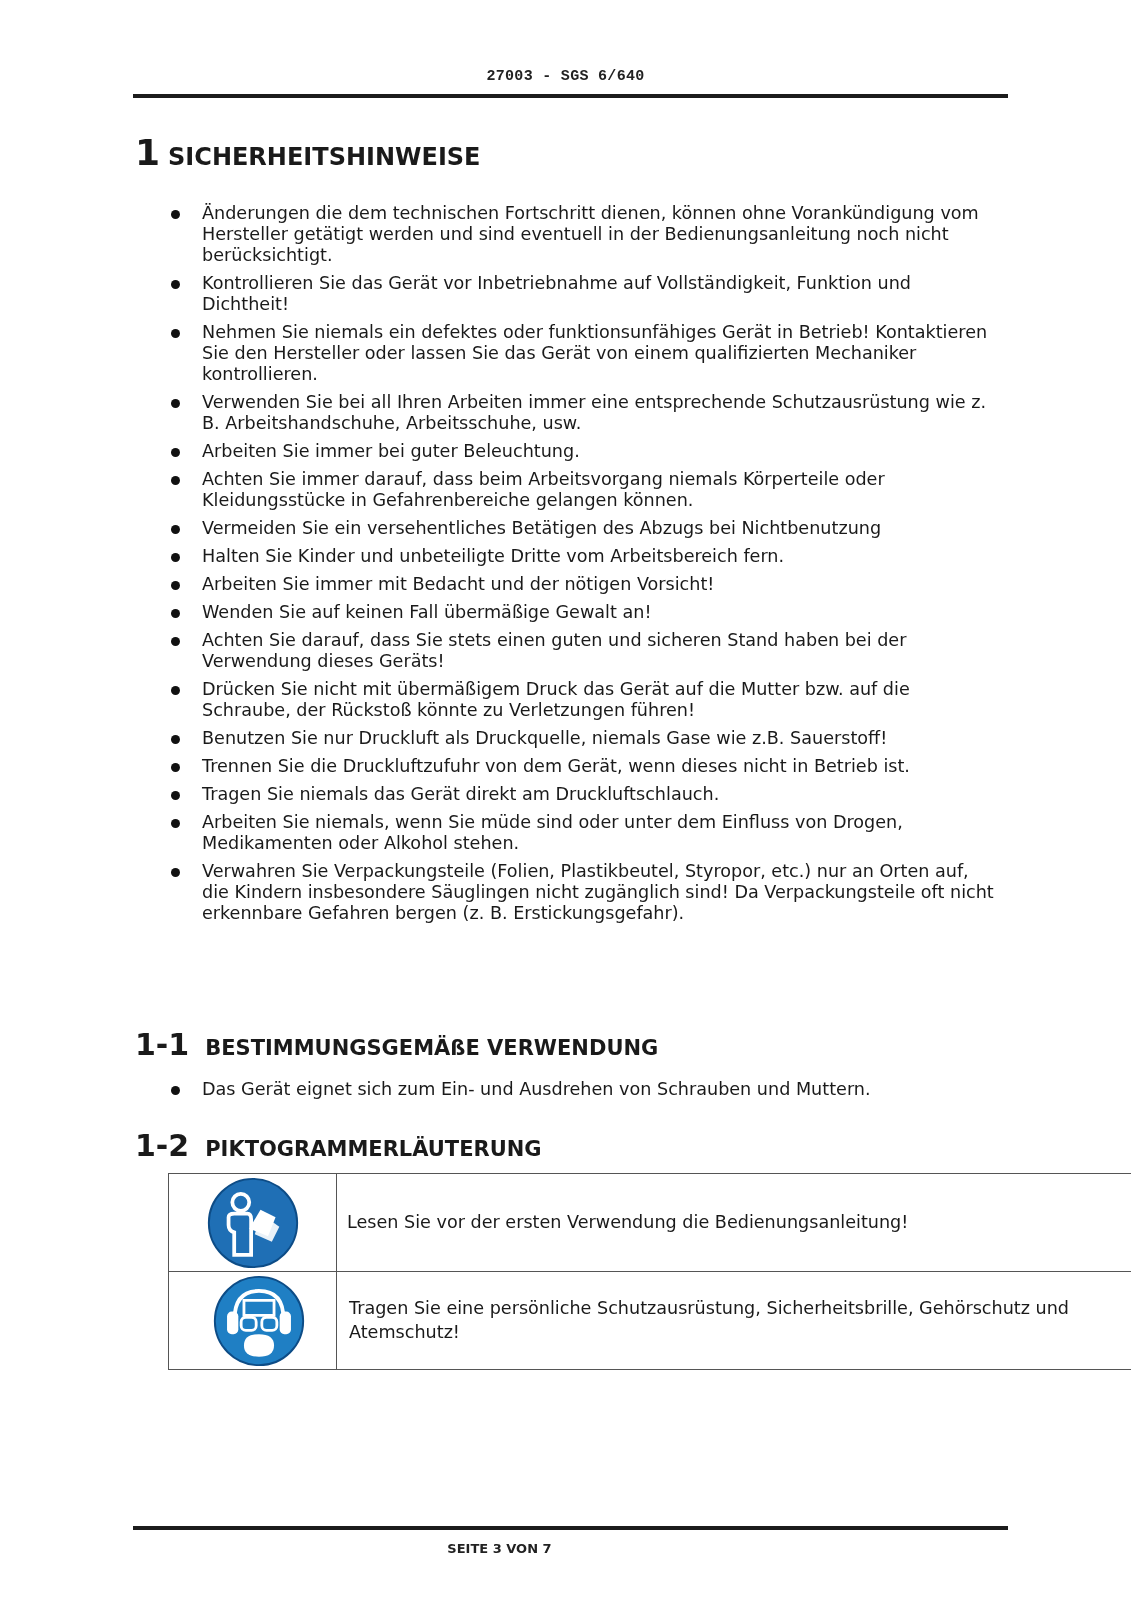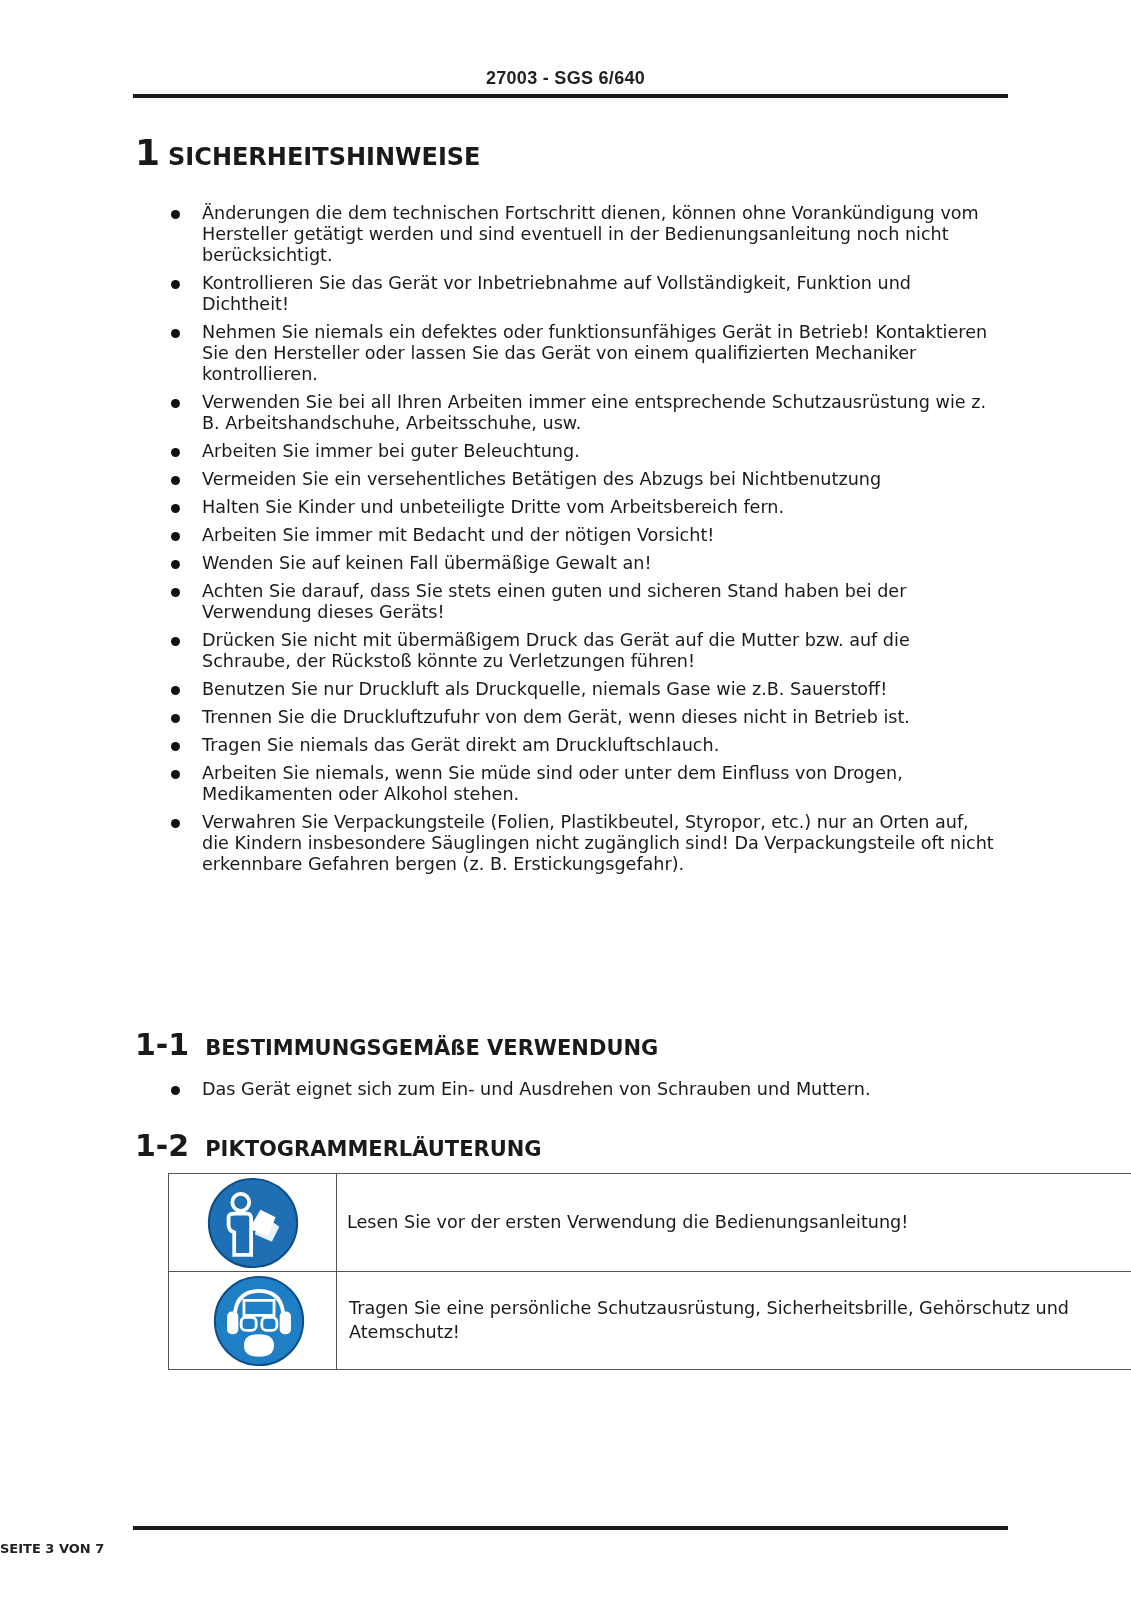--- a/index.html
+++ b/index.html
@@ -2,30 +2,30 @@
 <html><head>
 <meta charset="utf-8">
 <style>
   html, body { margin: 0; padding: 0; background: #ffffff; }
   body {
     width: 1131px; height: 1600px; position: relative; overflow: hidden;
     font-family: "DejaVu Sans", "Liberation Sans", sans-serif; color: #1a1a1a;
   }
   .header-code {
     position: absolute; top: 68px; left: 0; width: 1131px; text-align: center;
-    font-family: Liberation Sans, sans-serif; font-weight: bold; font-size: 18px; color: #222;
+    font-family: Liberation Mono, monospace; font-weight: bold; font-size: 15px; color: #222;
     letter-spacing: 0.3px;
   }
   .rule {
     position: absolute; left: 133px; width: 875px; height: 4px; background: #1c1c1c;
   }
   .rule.top { top: 94px; }
   .rule.bottom { top: 1526px; }
   .footer-page {
-    position: absolute; top: 1541px; left: 0; width: 999px; 
+    position: absolute; top: 1541px; left: 0; width: 999px; text-align: center;
     font-family: "DejaVu Sans", sans-serif; font-weight: bold; font-size: 13px; color: #222;
   }
   h1, h2 {
     position: absolute; left: 135px; margin: 0; font-family: "DejaVu Sans", sans-serif;
     font-weight: bold; color: #1a1a1a;
   }
   h1 { top: 132px; font-size: 24px; }
   h1 .num { font-size: 36px; margin-right: 8px; }
   h2 { font-size: 21px; }
   h2 .num { font-size: 30px; margin-right: 16px; }
@@ -64,20 +64,21 @@
 <h1>
   <span class="num">1</span><span>SICHERHEITSHINWEISE</span>
 </h1>
 
 <ul class="bullets main">
   <li><span class="dot"></span><span>Änderungen die dem technischen Fortschritt dienen, können ohne Vorankündigung vom Hersteller getätigt werden und sind eventuell in der Bedienungsanleitung noch nicht berücksichtigt.</span></li>
   <li><span class="dot"></span><span>Kontrollieren Sie das Gerät vor Inbetriebnahme auf Vollständigkeit, Funktion und Dichtheit!</span></li>
   <li><span class="dot"></span><span>Nehmen Sie niemals ein defektes oder funktionsunfähiges Gerät in Betrieb! Kontaktieren Sie den Hersteller oder lassen Sie das Gerät von einem qualifizierten Mechaniker kontrollieren.</span></li>
   <li><span class="dot"></span><span>Verwenden Sie bei all Ihren Arbeiten immer eine entsprechende Schutzausrüstung wie z. B. Arbeitshandschuhe, Arbeitsschuhe, usw.</span></li>
   <li><span class="dot"></span><span>Arbeiten Sie immer bei guter Beleuchtung.</span></li>
+  <li><span class="dot"></span><span>Achten Sie immer darauf, dass beim Arbeitsvorgang niemals Körperteile oder Kleidungsstücke in Gefahrenbereiche gelangen können.</span></li>
   <li><span class="dot"></span><span>Vermeiden Sie ein versehentliches Betätigen des Abzugs bei Nichtbenutzung</span></li>
   <li><span class="dot"></span><span>Halten Sie Kinder und unbeteiligte Dritte vom Arbeitsbereich fern.</span></li>
   <li><span class="dot"></span><span>Arbeiten Sie immer mit Bedacht und der nötigen Vorsicht!</span></li>
   <li><span class="dot"></span><span>Wenden Sie auf keinen Fall übermäßige Gewalt an!</span></li>
   <li><span class="dot"></span><span>Achten Sie darauf, dass Sie stets einen guten und sicheren Stand haben bei der Verwendung dieses Geräts!</span></li>
   <li><span class="dot"></span><span>Drücken Sie nicht mit übermäßigem Druck das Gerät auf die Mutter bzw. auf die Schraube, der Rückstoß könnte zu Verletzungen führen!</span></li>
   <li><span class="dot"></span><span>Benutzen Sie nur Druckluft als Druckquelle, niemals Gase wie z.B. Sauerstoff!</span></li>
   <li><span class="dot"></span><span>Trennen Sie die Druckluftzufuhr von dem Gerät, wenn dieses nicht in Betrieb ist.</span></li>
   <li><span class="dot"></span><span>Tragen Sie niemals das Gerät direkt am Druckluftschlauch.</span></li>
   <li><span class="dot"></span><span>Arbeiten Sie niemals, wenn Sie müde sind oder unter dem Einfluss von Drogen, Medikamenten oder Alkohol stehen.</span></li>

